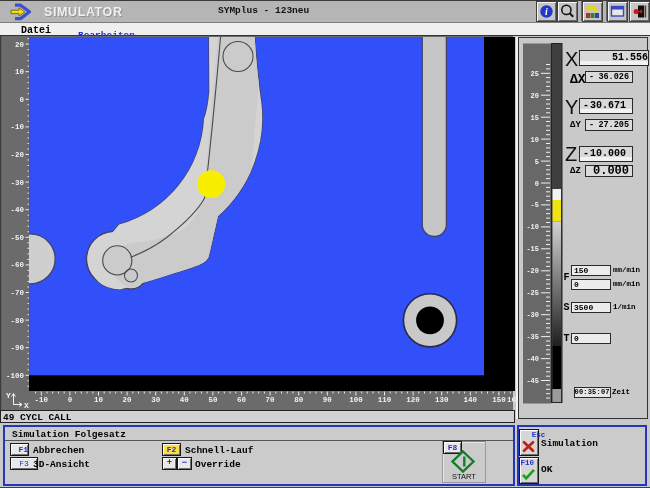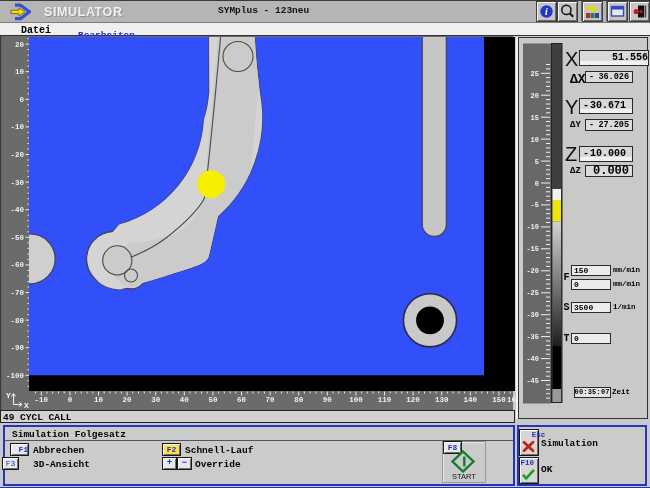--- a/index.html
+++ b/index.html
@@ -414,21 +414,21 @@
 
 <div style="position:absolute;left:0;top:410px;width:515px;height:12.5px;background:#d2d2d2;border:1px solid #222"></div>
 <div class="mono" style="position:absolute;left:3px;top:412px;font-size:9.5px">49 CYCL CALL</div>
 
 <div style="position:absolute;left:3px;top:425px;width:512px;height:61px;background:#cbcbcb;border:2px solid #2437b8"></div>
 <div style="position:absolute;left:517px;top:425px;width:130px;height:61px;background:#cbcbcb;border:2px solid #2437b8"></div>
 <div class="mono" style="position:absolute;left:12px;top:428.5px;font-size:9.5px">Simulation Folgesatz</div>
 <div style="position:absolute;left:5px;top:440px;width:508px;height:1px;background:#555"></div>
 <div style="position:absolute;left:11px;top:444px;width:17px;height:11px;background:#e8e8e8;box-shadow:0 0 0 1px #181818, inset 1px 1px 0 #fcfcfc, inset -1px -1px 0 #707070;color:#2431c8;font-size:8px;font-weight:bold;text-align:right;line-height:11.5px;font-family:'Liberation Mono',monospace">F1</div>
 <div class="mono" style="position:absolute;left:33px;top:445px;font-size:9.5px">Abbrechen</div>
-<div style="position:absolute;left:3px;top:458px;width:15px;height:11px;background:#e8e8e8;box-shadow:0 0 0 1px #181818, inset 1px 1px 0 #fcfcfc, inset -1px -1px 0 #707070;color:#2431c8;font-size:8px;font-weight:normal;text-align:center;line-height:11.5px;font-family:'Liberation Mono',monospace">F3</div>
+<div style="position:absolute;left:11px;top:458px;width:26px;height:11px;background:#e8e8e8;box-shadow:0 0 0 1px #181818, inset 1px 1px 0 #fcfcfc, inset -1px -1px 0 #707070;color:#2431c8;font-size:8px;font-weight:normal;text-align:center;line-height:11.5px;font-family:'Liberation Mono',monospace">F3</div>
 <div class="mono" style="position:absolute;left:33px;top:459px;font-size:9.5px">3D-Ansicht</div>
 <div style="position:absolute;left:163px;top:444px;width:17px;height:11px;background:#fde047;box-shadow:0 0 0 1px #181818, inset 1px 1px 0 #fcfcfc, inset -1px -1px 0 #707070;color:#2431c8;font-size:8px;font-weight:bold;text-align:center;line-height:11.5px;font-family:'Liberation Mono',monospace">F2</div>
 <div class="mono" style="position:absolute;left:185px;top:445px;font-size:9.5px">Schnell-Lauf</div>
 <div style="position:absolute;left:163px;top:458px;width:13px;height:11px;background:#e8e8e8;box-shadow:0 0 0 1px #181818, inset 1px 1px 0 #fcfcfc, inset -1px -1px 0 #707070;color:#2431c8;font-size:9px;font-weight:bold;text-align:center;line-height:11.5px;font-family:'Liberation Mono',monospace">+</div>
 <div style="position:absolute;left:178px;top:458px;width:13px;height:11px;background:#e8e8e8;box-shadow:0 0 0 1px #181818, inset 1px 1px 0 #fcfcfc, inset -1px -1px 0 #707070;color:#2431c8;font-size:9px;font-weight:bold;text-align:center;line-height:11.5px;font-family:'Liberation Mono',monospace">−</div>
 <div class="mono" style="position:absolute;left:195px;top:459px;font-size:9.5px">Override</div>
 <div style="position:absolute;left:442px;top:441px;width:44px;height:42px;border:1px solid #9a9a9a;border-top-color:#888;box-shadow:inset 1px 1px 0 #e6e6e6"></div>
 <div style="position:absolute;left:444px;top:442px;width:17px;height:11px;background:#e8e8e8;box-shadow:0 0 0 1px #181818, inset 1px 1px 0 #fcfcfc, inset -1px -1px 0 #707070;color:#2431c8;font-size:8px;font-weight:bold;text-align:center;line-height:11.5px;font-family:'Liberation Mono',monospace">F8</div>
 <div style="position:absolute;left:450px;top:450px"><svg width="26" height="23" viewBox="0 0 26 23">
       <g fill="none" stroke="#157c2d" stroke-width="2.4">

